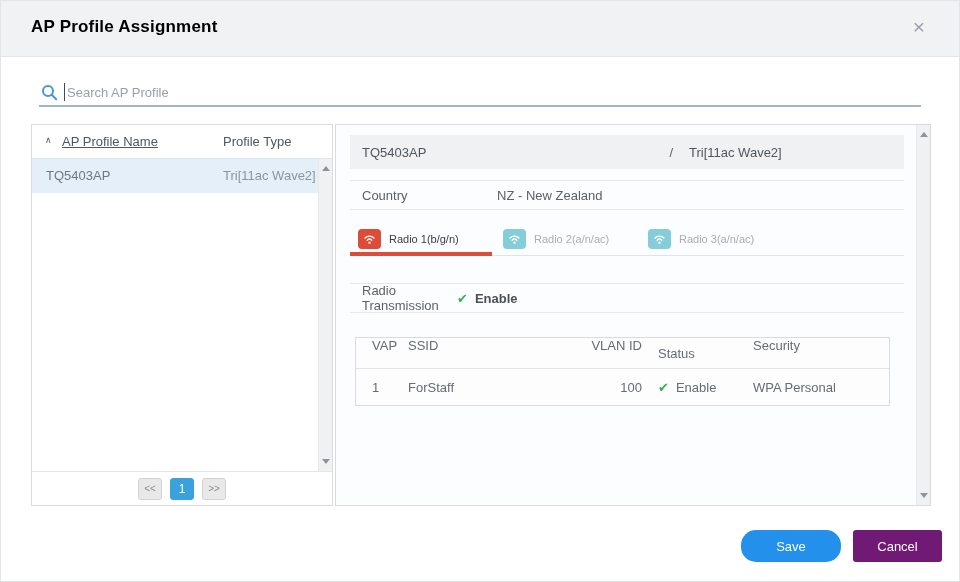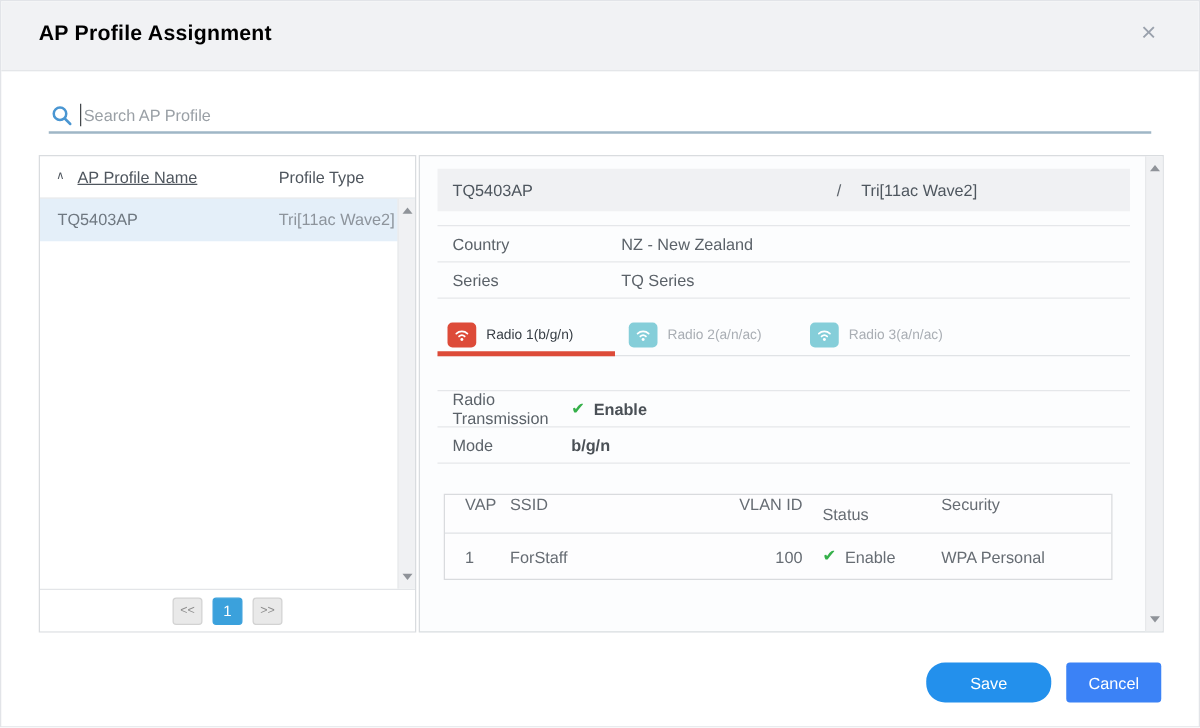--- a/index.html
+++ b/index.html
@@ -71,21 +71,21 @@
   .vt-row { height:37px; border-top:1px solid #e0e2e5; display:flex; align-items:center; padding:0 12px; }
   .c-vap { width:40px; padding-left:4px; }
   .c-ssid { flex:1; }
   .c-vlan { width:90px; text-align:right; }
   .c-status { width:95px; padding-left:16px; display:flex; align-items:center; }
   .c-security { width:140px; padding-left:16px; }
 
   
   .btn { position:absolute; top:529px; height:32px; border:none; border-radius:3px; font-size:13px; color:#fff; cursor:pointer; font-family:inherit; }
   .btn-save { left:740px; width:100px; background:#2390ec;border-radius:15px; }
-  .btn-cancel { left:852px; width:76px; background:#3b82f6; }
+  .btn-cancel { left:852px; width:89px; background:#701a75; }
 </style>
 </head>
 <body>
 
 <div class="dialog">
 
   <div class="dlg-header">
     <div class="dlg-title">AP Profile Assignment</div>
     <div class="close-btn">×</div>
   </div>
@@ -129,24 +129,20 @@
         <span class="rp-name">TQ5403AP</span>
         <span class="rp-sep">/</span>
         <span class="rp-type">Tri[11ac Wave2]</span>
       </div>
 
       <div class="kv-block">
         <div class="kv-row">
           <span class="kv-label">Country</span>
           <span class="kv-value">NZ - New Zealand</span>
         </div>
-        <div class="kv-row">
-          <span class="kv-label">Series</span>
-          <span class="kv-value">TQ Series</span>
-        </div>
       </div>
 
       <div class="tabs">
         <div class="tab active">
           <span class="tab-icon red">
             <svg width="15" height="13" viewBox="0 0 24 22">
                 <path d="M4.5 10 A 10.8 10.8 0 0 1 19.5 10" stroke="#fff" stroke-width="2.4" fill="none" stroke-linecap="round"></path>
                 <path d="M8.2 13.8 A 5.6 5.6 0 0 1 15.8 13.8" stroke="#fff" stroke-width="2.4" fill="none" stroke-linecap="round"></path>
                 <circle cx="12" cy="18" r="2" fill="#fff"></circle>
               </svg>
@@ -174,24 +170,20 @@
           <span>Radio 3(a/n/ac)</span>
         </div>
       </div>
 
       <div class="kv-block radio-block">
         <div class="kv-row">
           <span class="kv-label narrow">Radio Transmission</span>
           <span class="check">✔</span>
           <span class="kv-value bold">Enable</span>
         </div>
-        <div class="kv-row">
-          <span class="kv-label narrow">Mode</span>
-          <span class="kv-value bold">b/g/n</span>
-        </div>
       </div>
 
       <div class="vap-table">
         <div class="vt-header">
           <span class="c-vap">VAP</span>
           <span class="c-ssid">SSID</span>
           <span class="c-vlan">VLAN ID</span>
           <span class="c-status">Status</span>
           <span class="c-security">Security</span>
         </div>

